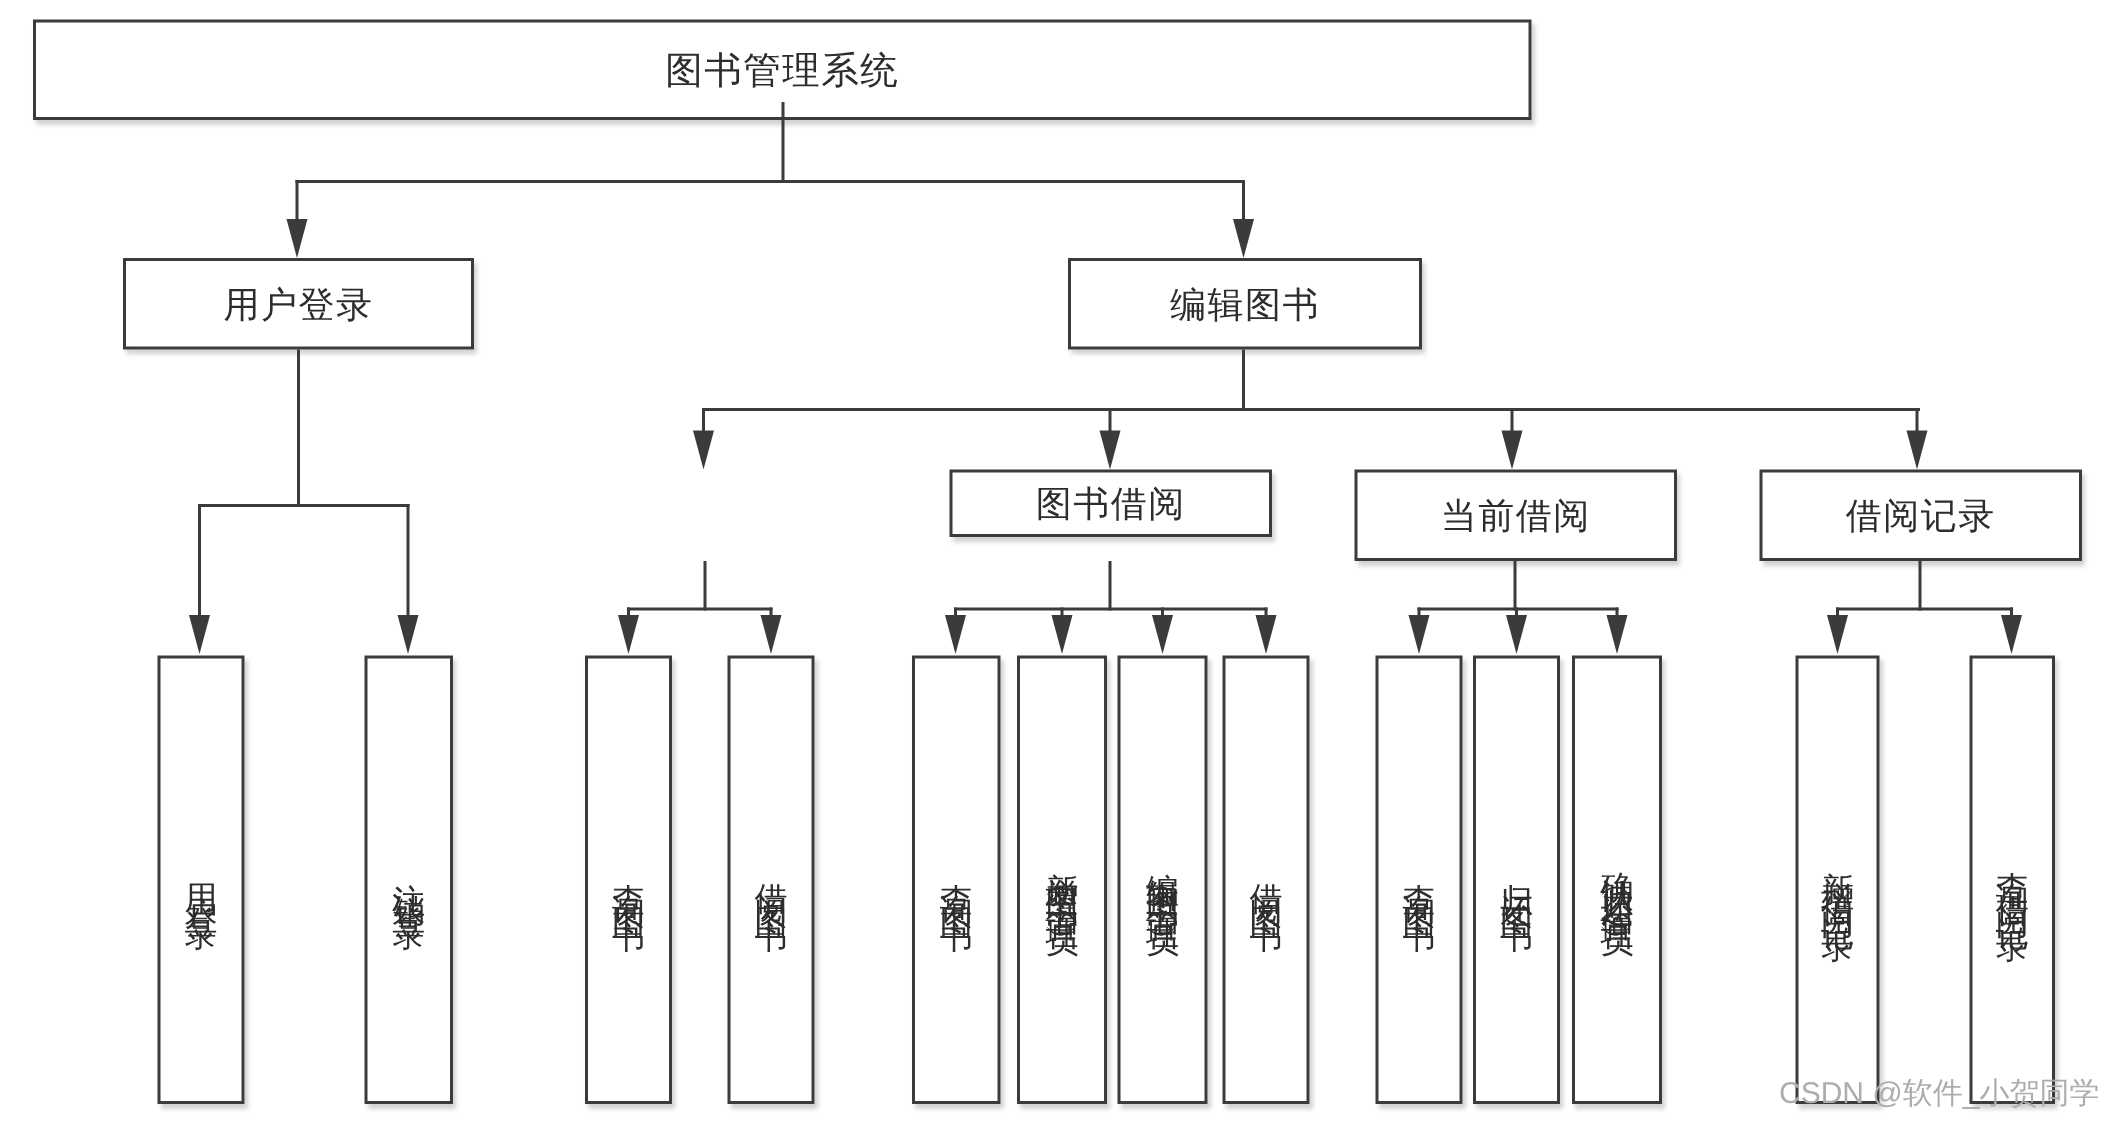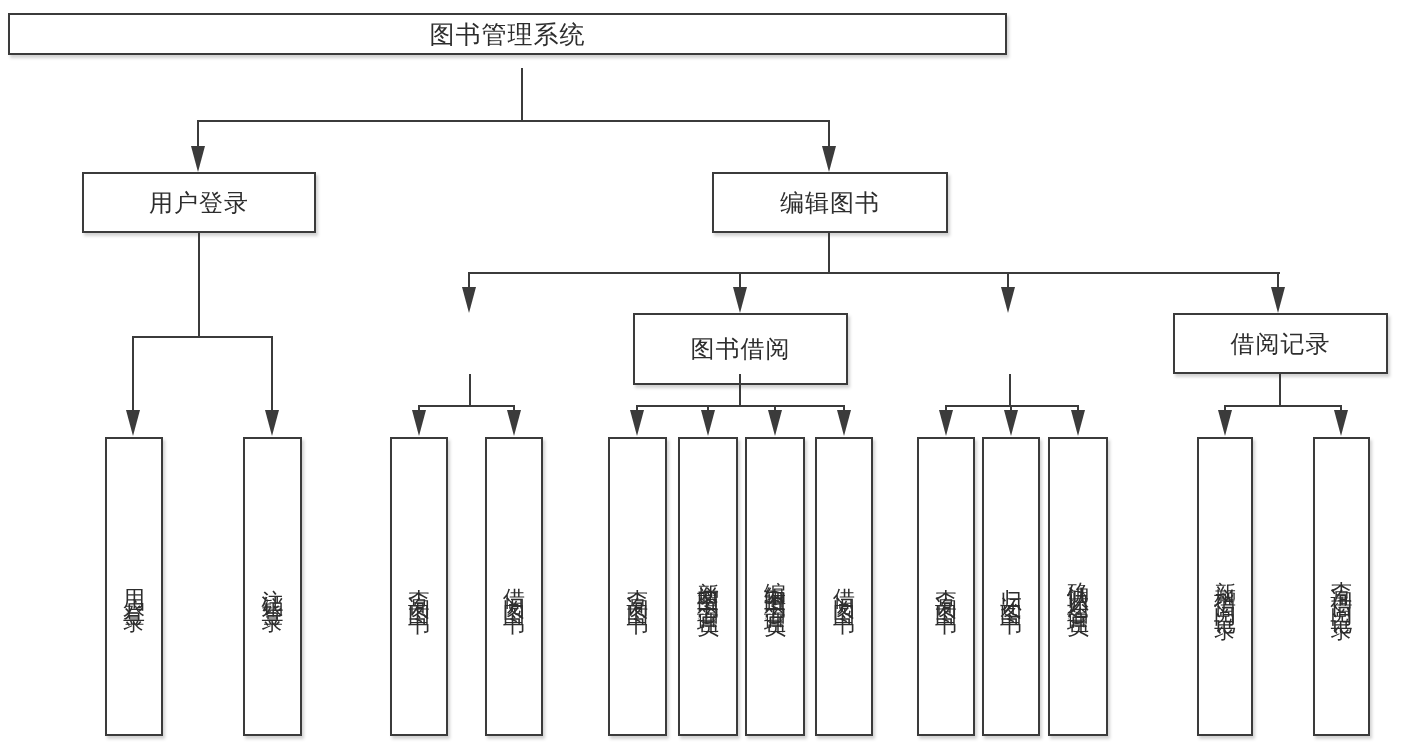--- a/index.html
+++ b/index.html
@@ -34,21 +34,21 @@
   .watermark{
     position:absolute;left:1186px;top:715px;font-size:20px;
     color:#adadad;white-space:nowrap;z-index:5;
   }
 </style>
 </head>
 <body>
 
 <div class="canvas">
 
-  <div class="box root" style="left:8px;top:13px;width:999px;height:42px">
+  <div class="box root" style="left:22px;top:13px;width:999px;height:67px">
     <span>图书管理系统</span>
   </div>
 
   <div class="vline" style="left:521px;top:68px;height:53px"></div>
   <div class="hline" style="left:197px;top:120px;width:633px"></div>
   <div class="vline" style="left:197px;top:120px;height:30px"></div>
   <div class="arrow" style="left:191px;top:146px"></div>
   <div class="vline" style="left:828px;top:120px;height:30px"></div>
   <div class="arrow" style="left:822px;top:146px"></div>
 
@@ -70,22 +70,25 @@
   <div class="hline" style="left:468px;top:272px;width:812px"></div>
   <div class="vline" style="left:468px;top:272px;height:20px"></div>
   <div class="arrow" style="left:462px;top:287px"></div>
   <div class="vline" style="left:739px;top:272px;height:20px"></div>
   <div class="arrow" style="left:733px;top:287px"></div>
   <div class="vline" style="left:1007px;top:272px;height:20px"></div>
   <div class="arrow" style="left:1001px;top:287px"></div>
   <div class="vline" style="left:1277px;top:272px;height:20px"></div>
   <div class="arrow" style="left:1271px;top:287px"></div>
 
-  <div class="box" style="left:633px;top:313px;width:215px;height:72px">
+  <div class="box" style="left:633px;top:313px;width:215px;height:45px">
     <span>图书借阅</span>
+  </div>
+  <div class="box" style="left:903px;top:313px;width:215px;height:61px">
+    <span>当前借阅</span>
   </div>
   <div class="box" style="left:1173px;top:313px;width:215px;height:61px">
     <span>借阅记录</span>
   </div>
 
   <div class="vline" style="left:469px;top:374px;height:33px"></div>
   <div class="hline" style="left:418px;top:405px;width:97px"></div>
   <div class="vline" style="left:418px;top:405px;height:10px"></div>
   <div class="arrow" style="left:412px;top:410px"></div>
   <div class="vline" style="left:513px;top:405px;height:10px"></div>
@@ -155,14 +158,15 @@
     <span style="letter-spacing:5px">确认归还（管理员）</span>
   </div>
 
   <div class="vbox" style="left:1197px;top:437px;width:56px;height:299px">
     <span>新增借阅记录</span>
   </div>
   <div class="vbox" style="left:1313px;top:437px;width:57px;height:299px">
     <span>查询借阅记录</span>
   </div>
 
+  <div class="watermark">CSDN @软件_小贺同学</div>
 
 </div>
 
 </body></html>

